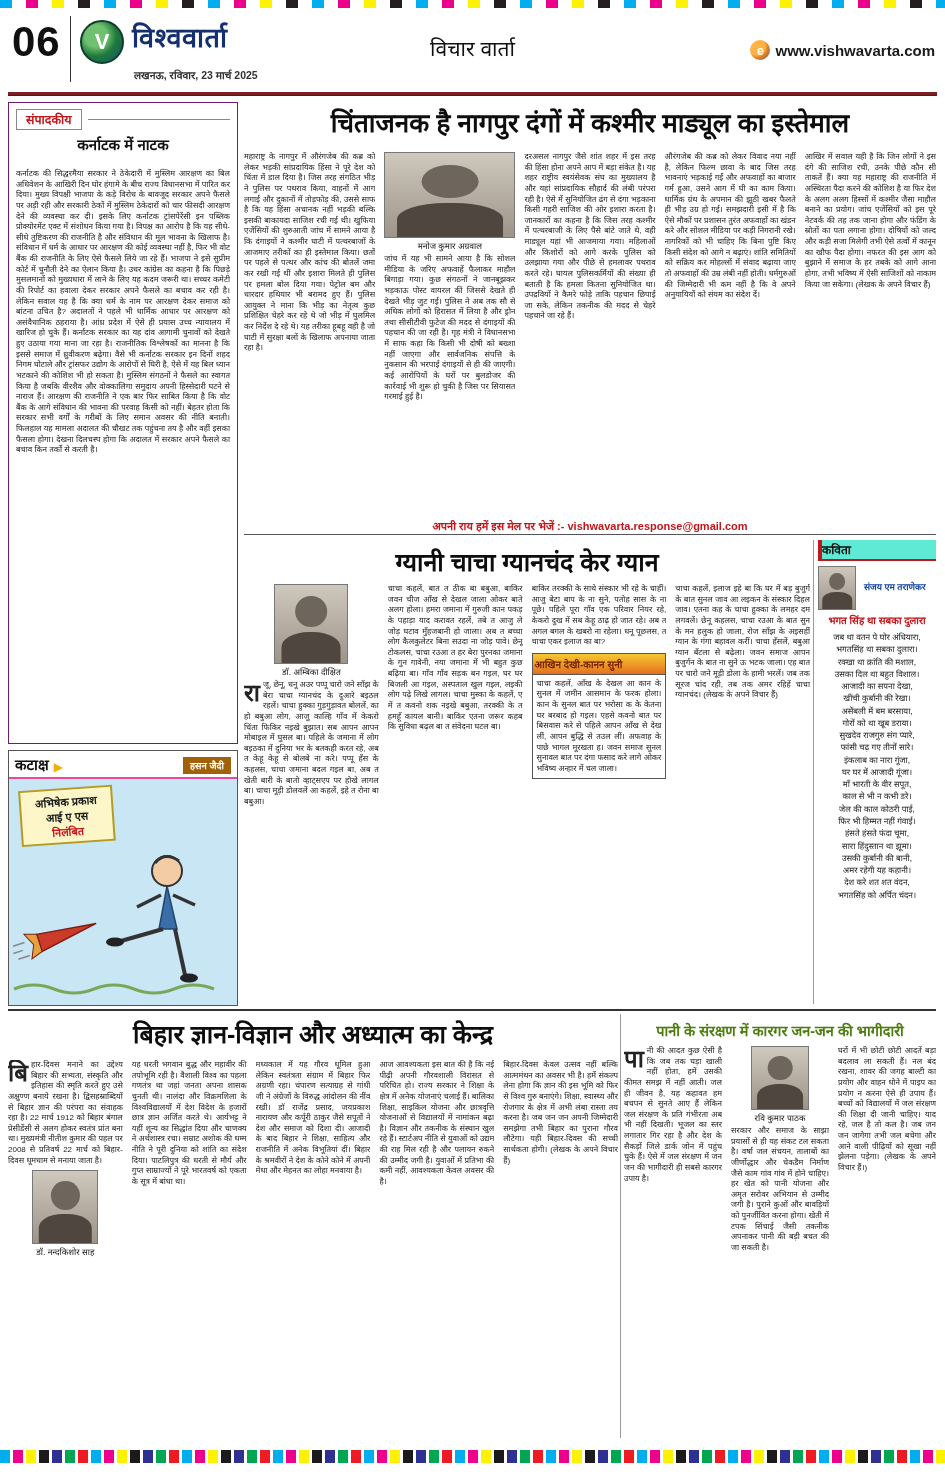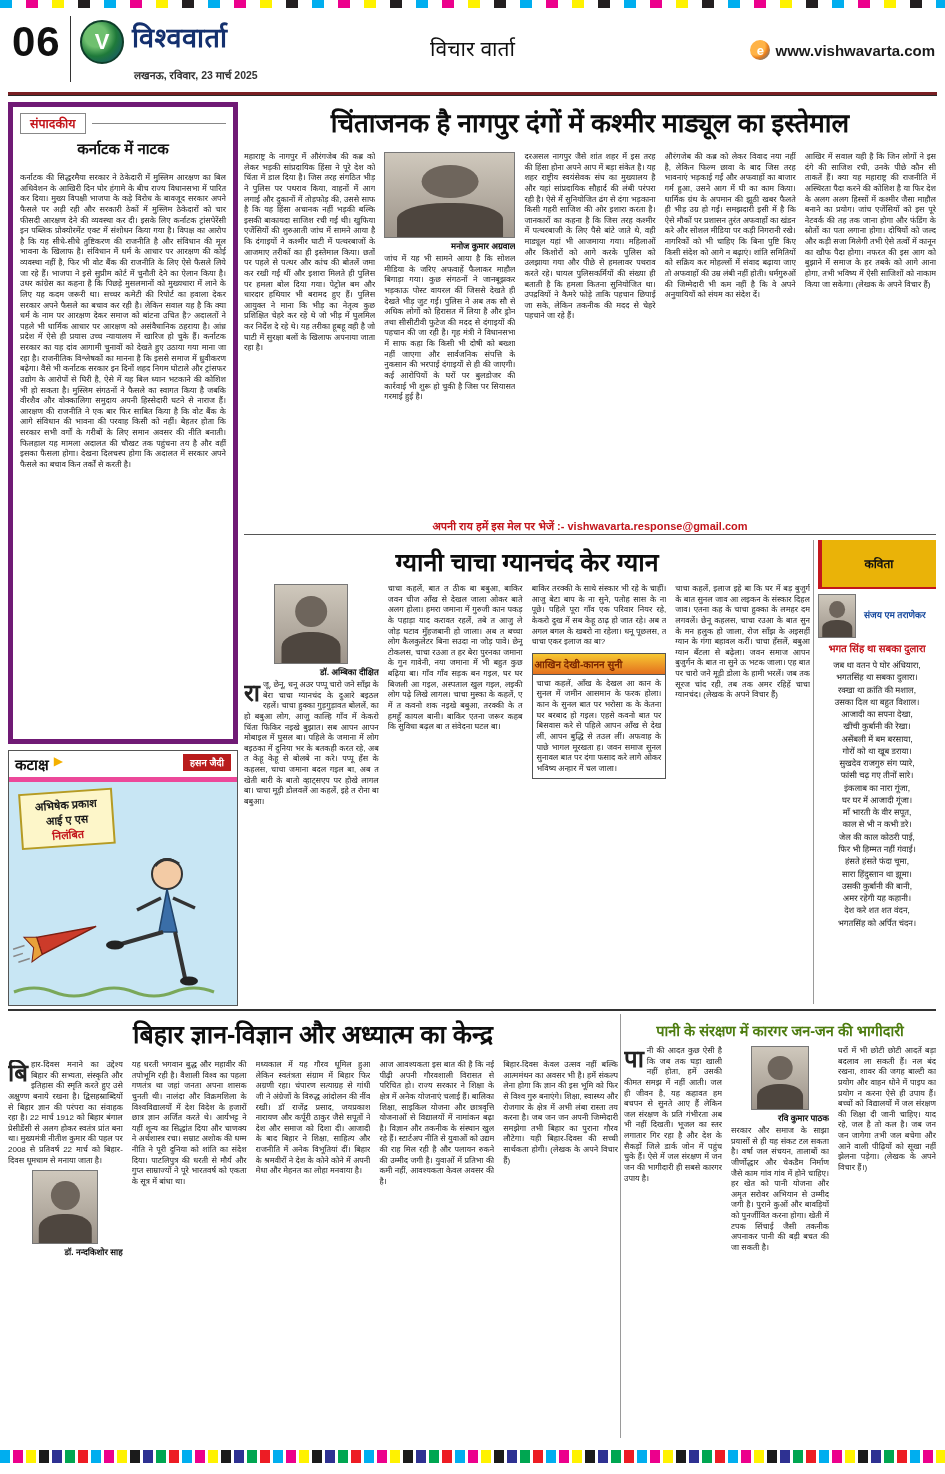--- a/index.html
+++ b/index.html
@@ -20,53 +20,53 @@
   #logo-globe{position:absolute;left:80px;top:20px;width:44px;height:44px;border-radius:50%;
     background:radial-gradient(circle at 35% 35%,#6fc06f 0 30%,#1f7a3a 55%,#134d7a 100%);
     border:2px solid #0f3d2a;color:#fff;font-weight:bold;font-size:22px;display:flex;align-items:center;justify-content:center}
   #logo-text{position:absolute;left:132px;top:18px;font-size:27px;font-weight:bold;color:#14306e;letter-spacing:.5px}
   #edition-line{position:absolute;left:134px;top:68px;font-size:10.5px;color:#333;font-weight:bold}
   #section-title{position:absolute;left:0;right:0;top:34px;text-align:center;font-size:21px;font-weight:normal;color:#101010}
   #website{position:absolute;right:10px;top:40px;display:flex;align-items:center;gap:5px;font-size:15px;font-weight:bold;color:#1b1b1b}
   #web-globe{width:20px;height:20px;border-radius:50%;background:radial-gradient(circle at 30% 30%,#ffb347 0 45%,#e87e1e 60%,#1a6fb5 100%);color:#fff;font-size:13px;font-weight:bold;display:flex;align-items:center;justify-content:center}
   #hdr-rule{position:absolute;left:8px;right:8px;top:92px;height:4px;border-top:3px solid #7a1f23;border-bottom:1px solid #2a2a2a}
   
-  #editorial{position:absolute;left:8px;top:102px;width:230px;height:642px;border:5px solid #701a75;padding:6px 7px;overflow:hidden}
+  #editorial{position:absolute;left:8px;top:102px;width:230px;height:642px;border:1px solid #701a75;padding:6px 7px;overflow:hidden}
   .ed-labelrow{display:flex;align-items:center;gap:6px;margin-bottom:4px}
   .ed-label{border:1px solid #888;color:#c3161c;font-weight:bold;font-size:12.5px;padding:1px 9px}
   .ed-labelrow .line{flex:1;height:1px;background:#888}
   .ed-title{text-align:center;font-size:15px;font-weight:bold;margin:3px 0 15px;color:#101010}
   
   #main-headline{position:absolute;left:244px;top:104px;width:692px;height:44px;font-size:26px;font-weight:bold;text-align:center;color:#0d0d0d;white-space:nowrap;overflow:hidden}
   #main-cols{position:absolute;left:244px;top:152px;width:692px;height:360px}
   .headshot{background:linear-gradient(180deg,#cfc8bc,#9d948a);border:1px solid #777;position:relative;overflow:hidden}
   .headshot::before{content:"";position:absolute;left:50%;top:14%;width:44%;height:40%;transform:translateX(-50%);border-radius:50%;background:#6e655c}
   .headshot::after{content:"";position:absolute;left:50%;bottom:-2%;width:82%;height:42%;transform:translateX(-50%);border-radius:46% 46% 0 0;background:#4e463f}
-  .pcap{font-weight:bold;font-size:8.5px;text-align:right;padding:2px 0 3px;color:#111}
+  .pcap{font-weight:normal;font-size:8.5px;text-align:center;padding:2px 0 3px;color:#111}
   #feedback-line{position:absolute;left:244px;top:518px;width:692px;text-align:center;color:#c3161c;font-weight:bold;font-size:11px}
   
   #gyani-headline{position:absolute;left:244px;top:544px;width:566px;height:36px;font-size:25px;font-weight:bold;text-align:center;color:#0d0d0d;white-space:nowrap;overflow:hidden}
   #gyani-cols{position:absolute;left:244px;top:584px;width:566px;height:420px}
   .dropcap::first-letter{float:left;font-size:24px;line-height:.95;font-weight:bold;padding:2px 3px 0 0;color:#222}
   .inset{border:1px solid #555;margin-top:5px}
   .inset-title{background:linear-gradient(180deg,#f7c832,#e4701e);color:#7a2400;font-weight:bold;font-size:10px;text-align:left;padding:3px 2px;border-bottom:1px solid #555}
   .inset-body{padding:4px}
   
   #kavita{position:absolute;left:818px;top:540px;width:118px;height:464px;overflow:hidden}
-  .kv-head{background:#eab308;border-left:4px solid #c3161c;color:#101010;font-weight:bold;font-size:12px;text-align:center;padding:15px 0;border-bottom:2px solid #c3161c}
+  .kv-head{background:#5eead4;border-left:4px solid #c3161c;color:#101010;font-weight:bold;font-size:12px;text-align:left;padding:1px 0;border-bottom:2px solid #c3161c}
   .kv-meta{display:flex;gap:8px;align-items:center;margin:5px 0 3px}
   .kv-name{color:#14479c;font-weight:bold;font-size:9px;line-height:1.3}
   .kv-title{color:#c3161c;font-weight:bold;font-size:10px;text-align:center;margin:3px 0 4px}
   .poem-lines{white-space:pre-line;text-align:center;font-size:8.3px;line-height:1.48;color:#1c1c1c}
   
   #cartoon{position:absolute;left:8px;top:750px;width:230px;height:256px;border:1px solid #555;overflow:hidden}
-  .ct-head{display:flex;align-items:flex-start;gap:5px;padding:3px 6px;border-bottom:5px solid #ec4899}
+  .ct-head{display:flex;align-items:flex-end;gap:5px;padding:3px 6px;border-bottom:2px solid #ec4899}
   .ct-label{font-weight:bold;font-size:15px;color:#101010}
   .ct-arrow{color:#f4b000;font-size:12px}
-  .ct-author{margin-left:auto;background:#b91c1c;color:#fff;font-weight:bold;font-size:9.5px;padding:2px 7px}
+  .ct-author{margin-left:auto;background:#a16207;color:#fff;font-weight:bold;font-size:9.5px;padding:2px 7px}
   
   #bihar-headline{position:absolute;left:8px;top:1016px;width:610px;height:40px;font-size:25px;font-weight:bold;text-align:center;color:#0d0d0d;white-space:nowrap;overflow:hidden}
   #bihar-cols{position:absolute;left:8px;top:1060px;width:610px;height:378px}
   #pani-headline{position:absolute;left:624px;top:1020px;width:312px;height:22px;font-size:14.5px;font-weight:bold;text-align:center;color:#4d7c0f;white-space:nowrap;overflow:hidden}
   #pani-cols{position:absolute;left:624px;top:1046px;width:312px;height:392px}
 </style>
 </head>
 <body>
 
 <div id="topstrip"></div>

